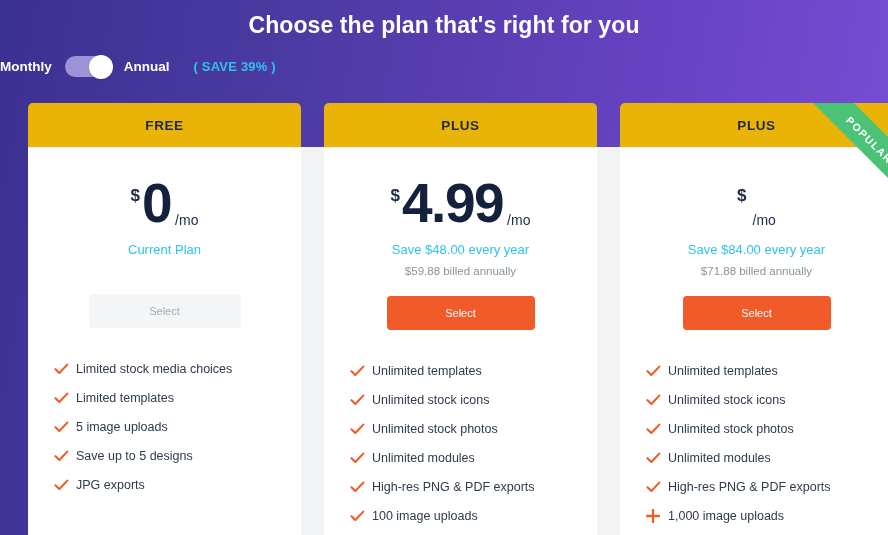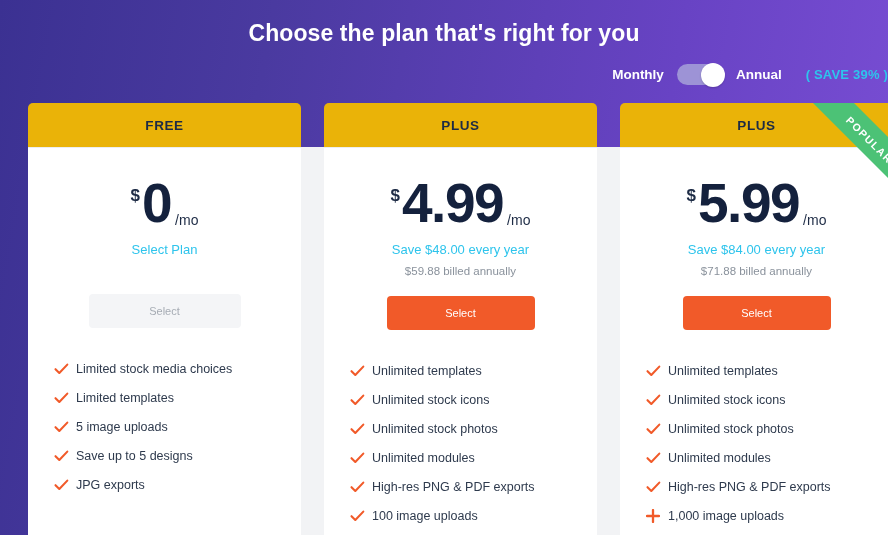--- a/index.html
+++ b/index.html
@@ -11,37 +11,37 @@
   }
 
   body {
     font-family: "Liberation Sans", sans-serif;
     background: linear-gradient(100deg, #3b3192 0%, #4a3aa0 28%, #6843c4 70%, #7b4fd6 100%);
     position: relative;
   }
 
   
   .hero {
-    padding-top: 18px;
+    padding-top: 10px;
     text-align: center;
   }
 
   .hero-title {
     color: #ffffff;
     font-size: 23px;
     font-weight: bold;
     letter-spacing: 0.1px;
     line-height: 30px;
   }
 
   .billing-row {
     margin-top: 16px;
     display: flex;
     align-items: center;
-    justify-content: flex-end;
+    justify-content: flex-start;
     gap: 13px;
   }
 
   .billing-label {
     color: #ffffff;
     font-size: 13.5px;
     font-weight: bold;
   }
 
   .toggle {
@@ -283,21 +283,21 @@
     <div class="card">
       <div class="card-head">
         <div class="card-head-title">FREE</div>
       </div>
       <div class="card-body">
         <div class="price-row">
           <span class="currency">$</span>
           <span class="amount">0</span>
           <span class="per">/mo</span>
         </div>
-        <div class="sub-accent">Select Plan</div>
+        <div class="sub-accent">Current Plan</div>
         <div class="sub-spacer"></div>
         <div class="btn-wrap"><button class="btn disabled" disabled="">Select</button></div>
         <ul class="features">
           <li class="feature">
             <span class="ico">
               <svg width="15" height="12" viewBox="0 0 15 12">
                 <path d="M1.5 6.2 L5.3 10 L13.3 1.6" fill="none" stroke="currentColor" stroke-width="2.1" stroke-linecap="round" stroke-linejoin="round"></path>
               </svg>
             </span>
             <span class="txt">Limited stock media choices</span>
@@ -408,21 +408,20 @@
         <div class="card-head-title">PLUS</div>
       </div>
       <div class="ribbon">
         <div class="band">
           <span>POPULAR</span>
         </div>
       </div>
       <div class="card-body">
         <div class="price-row">
           <span class="currency">$</span>
-          <span class="amount">5.99</span>
           <span class="per">/mo</span>
         </div>
         <div class="sub-accent">Save $84.00 every year</div>
         <div class="sub-muted">$71.88 billed annually</div>
         <div class="btn-wrap"><button class="btn primary">Select</button></div>
         <ul class="features">
           <li class="feature">
             <span class="ico">
               <svg width="15" height="12" viewBox="0 0 15 12">
                 <path d="M1.5 6.2 L5.3 10 L13.3 1.6" fill="none" stroke="currentColor" stroke-width="2.1" stroke-linecap="round" stroke-linejoin="round"></path>

